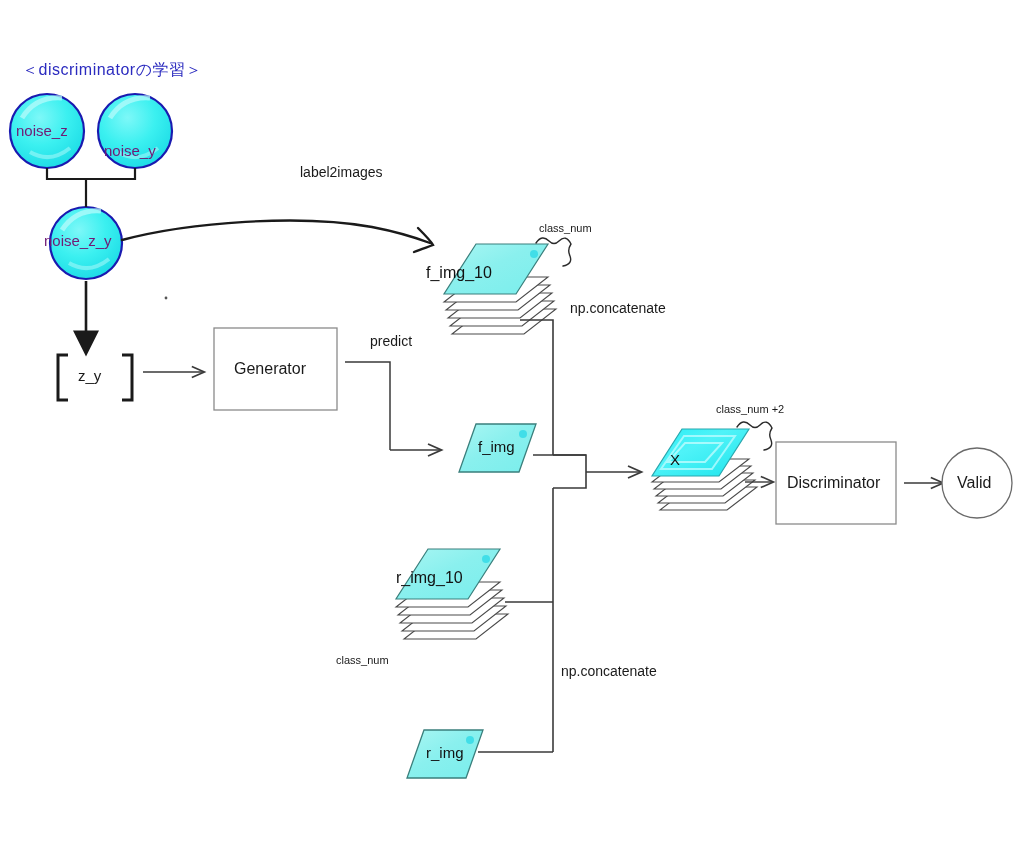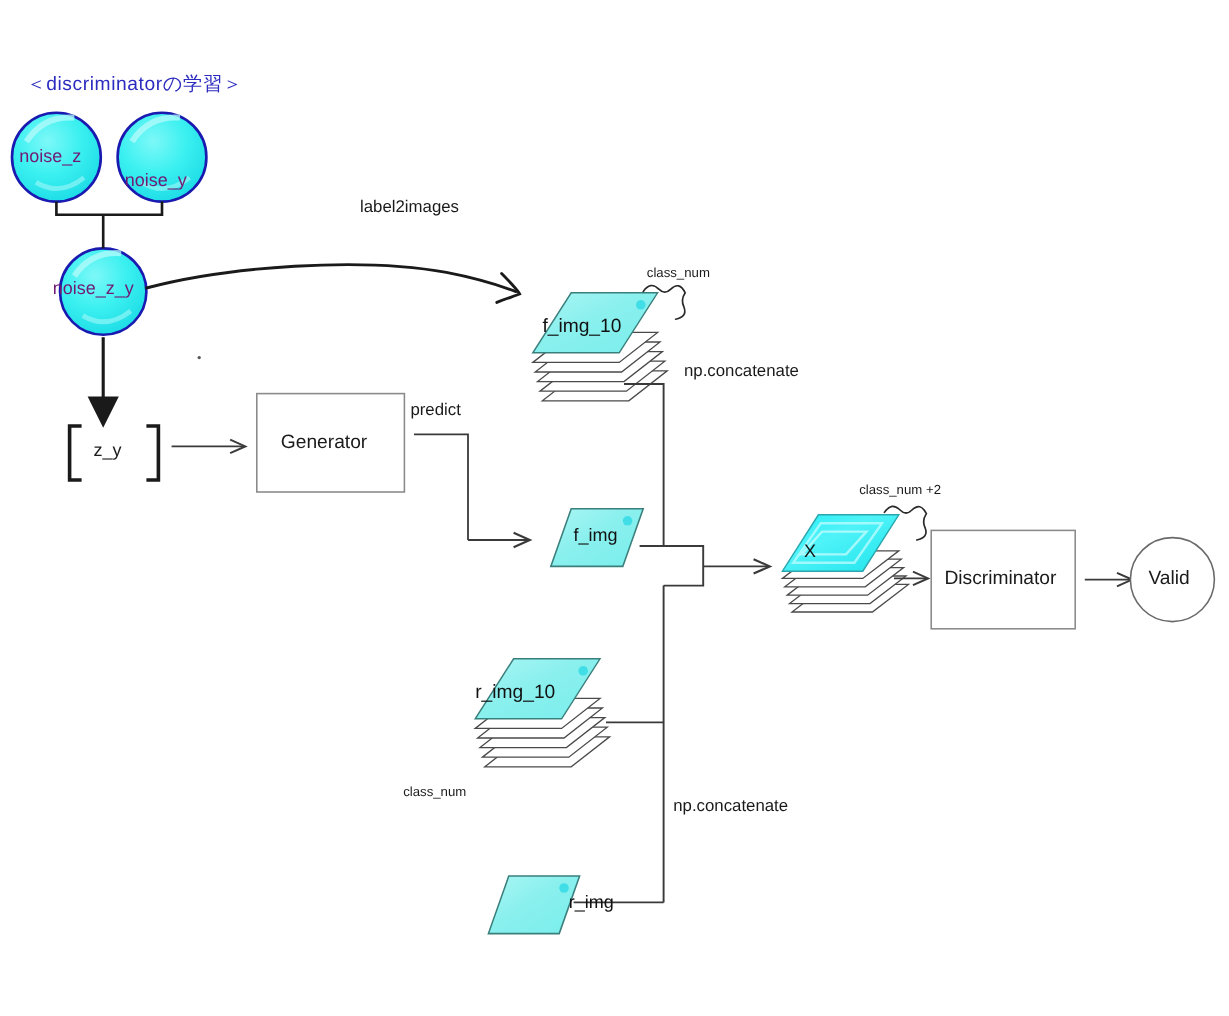--- a/index.html
+++ b/index.html
@@ -164,28 +164,28 @@
 
   <div class="lbl node-text" style="left:16px;top:122px;">noise_z</div>
   <div class="lbl node-text" style="left:104px;top:122px;margin-top:20px;">noise_y</div>
   <div class="lbl node-text" style="left:44px;top:232px;">noise_z_y</div>
 
   <div class="lbl box-text" style="left:78px;top:367px;font-size:15px;">z_y</div>
   <div class="lbl box-text" style="left:234px;top:360px;text-align:center;">Generator</div>
   <div class="lbl box-text" style="left:787px;top:474px;">Discriminator</div>
   <div class="lbl box-text" style="left:957px;top:474px;">Valid</div>
 
-  <div class="lbl stack-text" style="left:452px;top:264px;">f_img_10</div>
+  <div class="lbl stack-text" style="left:426px;top:264px;">f_img_10</div>
   <div class="lbl shape-text" style="left:478px;top:438px;">f_img</div>
   <div class="lbl stack-text" style="left:396px;top:569px;">r_img_10</div>
-  <div class="lbl shape-text" style="left:426px;top:744px;margin-left:48px;">r_img</div>
+  <div class="lbl shape-text" style="left:426px;top:744px;">r_img</div>
   <div class="lbl shape-text" style="left:670px;top:451px;">X</div>
 
   <div class="lbl mid" style="left:259px;top:164px;margin-left:41px;">label2images</div>
-  <div class="lbl mid" style="left:342px;top:333px;">predict</div>
+  <div class="lbl mid" style="left:370px;top:333px;">predict</div>
   <div class="lbl mid" style="left:570px;top:300px;">np.concatenate</div>
   <div class="lbl mid" style="left:561px;top:663px;">np.concatenate</div>
 
   <div class="lbl small" style="left:539px;top:222px;">class_num</div>
   <div class="lbl small" style="left:336px;top:654px;">class_num</div>
   <div class="lbl small" style="left:716px;top:403px;">class_num +2</div>
 
 </div>
 
 </body></html>

